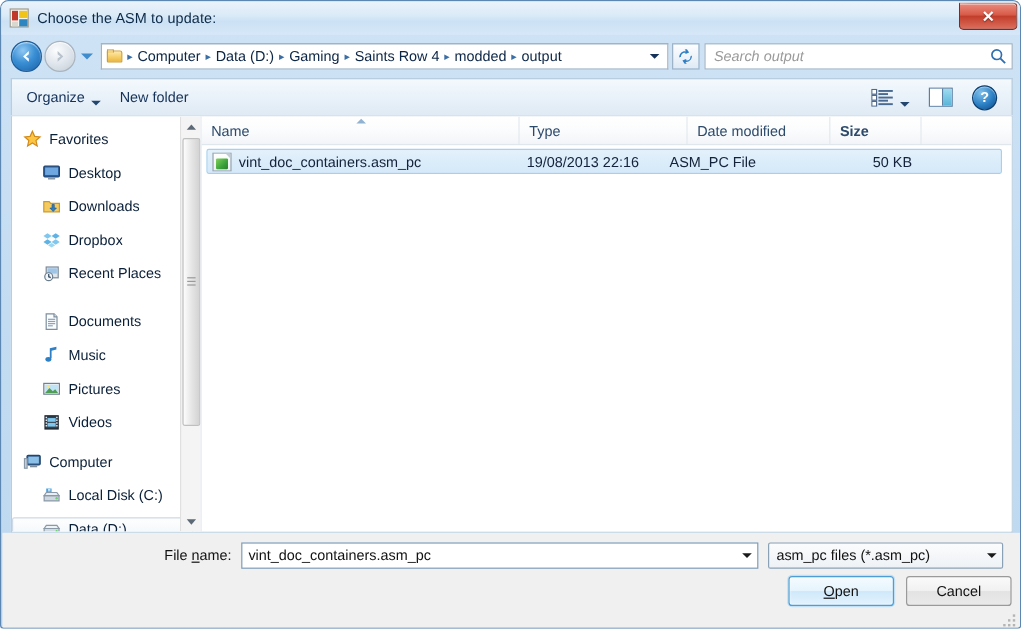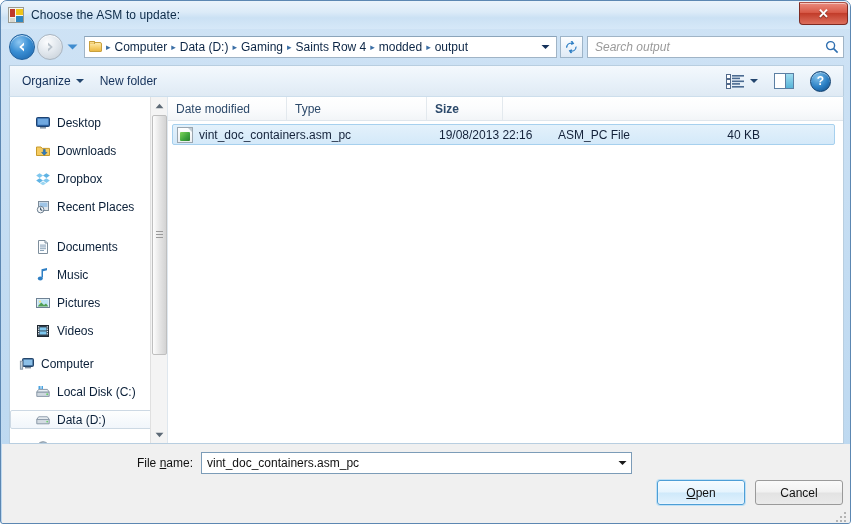--- a/index.html
+++ b/index.html
@@ -215,21 +215,21 @@
     display: flex;
     align-items: center;
     padding: 0 4px;
   }
   .tb-item {
     font-size: 12px;
     color: #14315a;
     padding: 3px 8px;
     white-space: nowrap;
     display: flex;
-    align-items: center;
+    align-items: flex-end;
     gap: 5px;
     cursor: default;
     border-radius: 2px;
   }
   .tb-spacer { flex: 1 1 auto; }
   .tri-down {
     width: 0; height: 0;
     border-left: 4px solid transparent;
     border-right: 4px solid transparent;
     border-top: 4px solid #23466f;
@@ -621,20 +621,28 @@
     <div class="tb-item">
       <span id="help-icon">?</span>
     </div>
   </div>
 
   <div id="body">
 
     <div id="sidebar">
       <div id="sidebar-inner">
 
+        <div class="nav-row group">
+          <span class="nav-ico">
+            <svg width="16" height="16" viewBox="0 0 16 16">
+              <path d="M8 1.4 L9.9 5.6 L14.4 6.1 L11 9.1 L12 13.6 L8 11.2 L4 13.6 L5 9.1 L1.6 6.1 L6.1 5.6 Z" fill="#fcc642" stroke="#d08b1b" stroke-width="1"></path>
+            </svg>
+          </span>
+          <span class="nav-label">Favorites</span>
+        </div>
 
         <div class="nav-row child">
           <span class="nav-ico">
             <svg width="16" height="16" viewBox="0 0 16 16">
               <rect x="1.5" y="2.5" width="13" height="9" rx="1" fill="#2a5f9e" stroke="#1d4271"></rect>
               <rect x="2.6" y="3.6" width="10.8" height="6.2" fill="#6fa8e0"></rect>
               <rect x="5" y="12" width="6" height="1.6" fill="#8a99a8"></rect>
             </svg>
           </span>
           <span class="nav-label">Desktop</span>
@@ -804,61 +812,73 @@
         <div class="sb-arrow" style="position:absolute;bottom:0;left:0;">
           <svg width="9" height="6" viewBox="0 0 9 6">
             <path d="M0.6 0.8 L8.4 0.8 L4.5 5.2 Z" fill="#5d6a76"></path>
           </svg>
         </div>
       </div>
     </div>
 
     <div id="filelist">
       <div id="colhead">
+        <div class="col col-name">
+          <span>Name</span>
+          <span class="sort-tri"></span>
+        </div>
+        <div class="col col-type">
+          <span>Type</span>
+        </div>
         <div class="col col-date">
           <span>Date modified</span>
-        </div>
-        <div class="col col-type">
-          <span>Type</span>
         </div>
         <div class="col col-size">
           <span>Size</span>
         </div>
         <div class="col col-rest"></div>
       </div>
 
       <div id="rows">
         <div class="frow selected">
           <div class="cell cell-name">
             <span class="file-ico">
                 <i class="green"></i>
               </span>
             <span>vint_doc_containers.asm_pc</span>
           </div>
           <div class="cell cell-date">19/08/2013 22:16</div>
           <div class="cell cell-type">ASM_PC File</div>
-          <div class="cell cell-size">40 KB</div>
+          <div class="cell cell-size">50 KB</div>
         </div>
       </div>
     </div>
   </div>
 
   <div id="footer">
     <div id="fname-row">
       <div id="fname-label"><span>File </span><span class="accel">n</span><span>ame:</span></div>
 
       <div class="combo" id="fname-combo">
         <span id="fname-value">vint_doc_containers.asm_pc</span>
         <span class="combo-arrow">
           <svg width="9" height="6" viewBox="0 0 9 6">
             <path d="M0.5 1 L4.5 5 L8.5 1 Z" fill="#1a1a1a"></path>
           </svg>
         </span>
       </div>
 
+      <div class="combo" id="filter-combo">
+        <span id="filter-value">asm_pc files (*.asm_pc)</span>
+        <span class="combo-arrow">
+          <svg width="9" height="6" viewBox="0 0 9 6">
+            <path d="M0.5 1 L4.5 5 L8.5 1 Z" fill="#1a1a1a"></path>
+          </svg>
+        </span>
+      </div>
     </div>
 
     <div id="btn-row">
       <div class="btn default">
         <span class="accel">O</span>
           <span>pen</span>
       </div>
       <div class="btn">
         <span>Cancel</span>
       </div>

